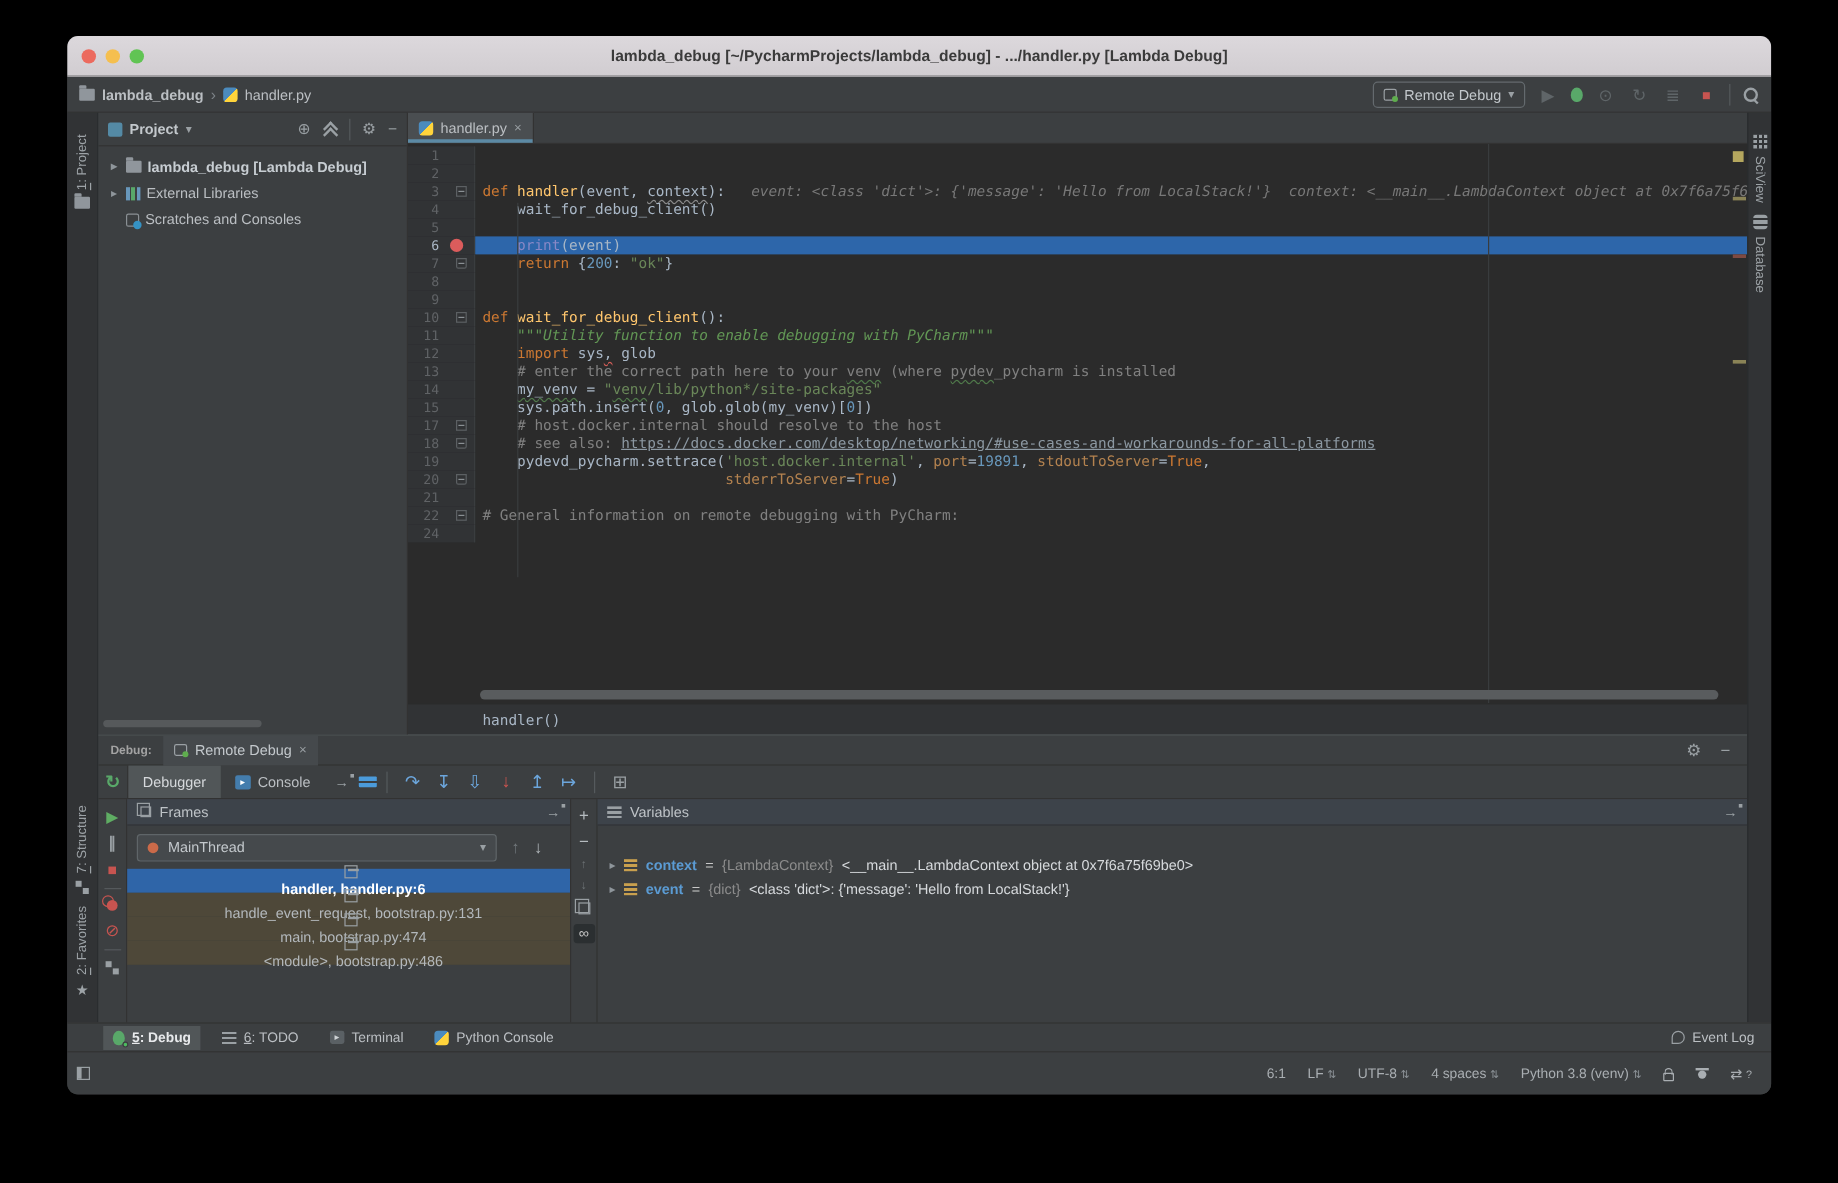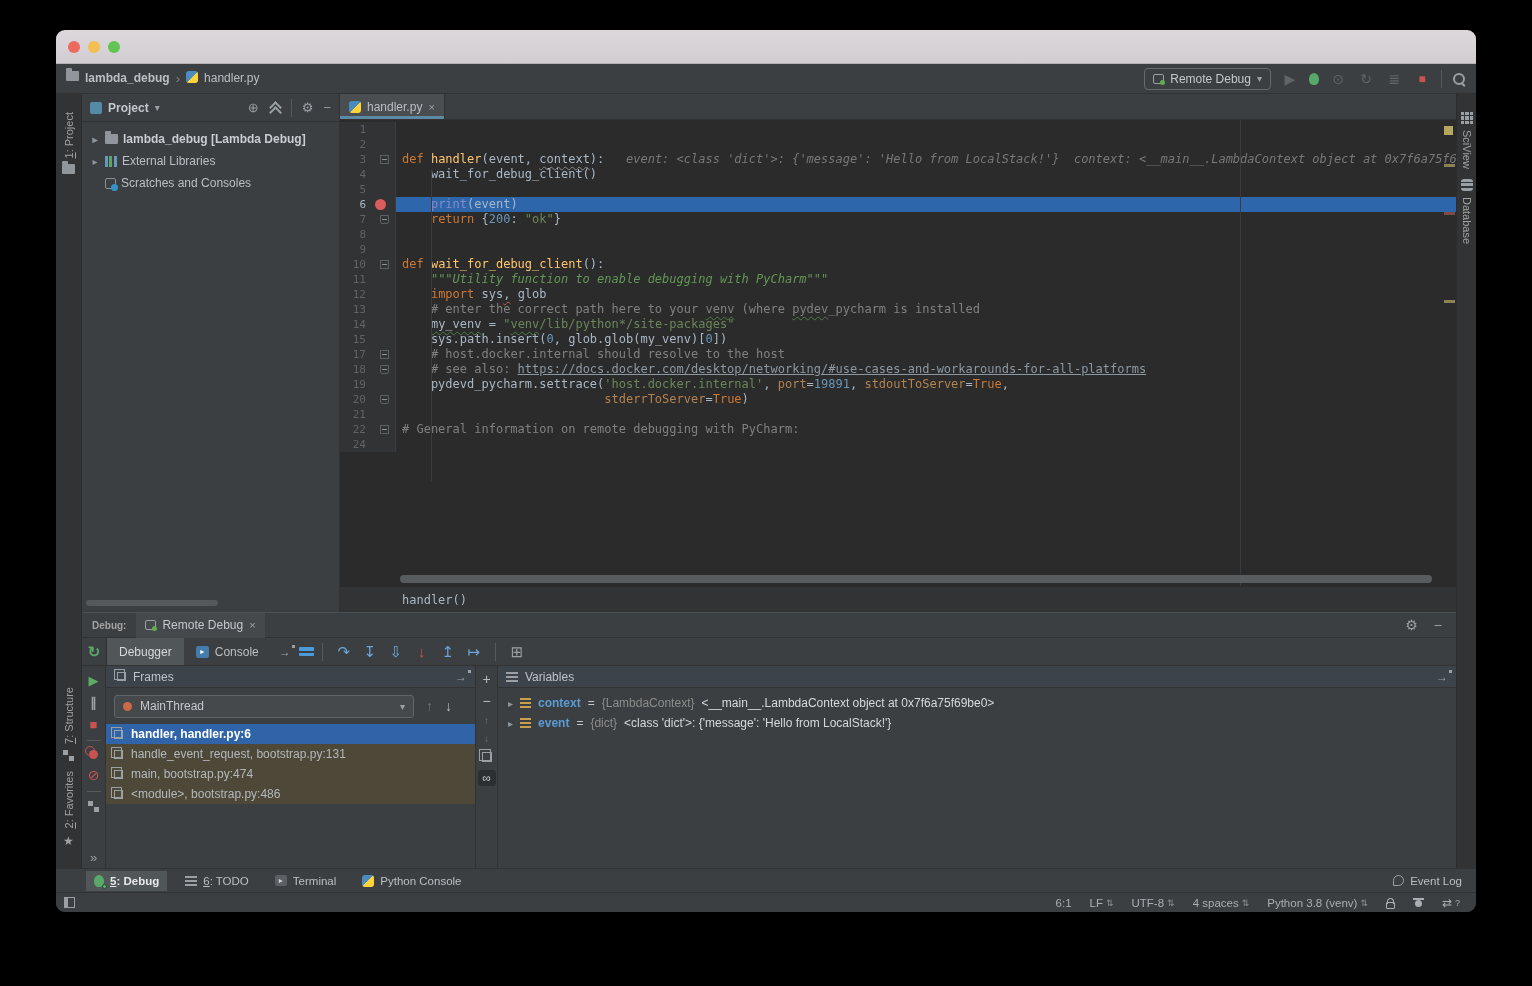--- a/index.html
+++ b/index.html
@@ -13,21 +13,21 @@
   
   .titlebar { height:34px; background:linear-gradient(#dcd8dc,#d1cdd1); border-bottom:1px solid #b5b1b5;
               position:relative; display:flex; align-items:center; justify-content:center; flex:none; }
   .titlebar .title { font-size:13px; font-weight:700; color:#3b3b3b; }
   .traffic { position:absolute; left:12px; top:11px; display:flex; gap:8px; }
   .tl { width:12px; height:12px; border-radius:50%; }
   .tl.r { background:#ec6a5e; } .tl.y { background:#f5bf4f; } .tl.g { background:#61c454; }
 
   
   .toolbar { height:30px; background:#3c3f41; border-bottom:1px solid #323232; display:flex; align-items:center; flex:none; padding:0 10px; }
-  .crumbs { display:flex; align-items:flex-start; gap:6px; font-size:12px; color:#bbbfc3; }
+  .crumbs { display:flex; align-items:center; gap:6px; font-size:12px; color:#bbbfc3; }
   .crumbs .proj { font-weight:700; }
   .crumb-sep { color:#7d8388; font-size:13px; }
   .tb-right { margin-left:auto; display:flex; align-items:center; gap:10px; }
   .runcombo { display:flex; align-items:center; gap:6px; border:1px solid #646a6e; border-radius:4px; height:22px; padding:0 8px; font-size:12px; color:#c3c8cc; }
   .tb-ico { font-size:14px; line-height:1; color:#5f6568; width:18px; text-align:center; }
   .tb-ico.red { color:#c75450; font-size:12px; }
   .vdiv { width:1px; height:18px; background:#555a5d; }
 
   
   .i-folder { width:13px; height:10px; background:#90969c; border-radius:1px; position:relative; display:inline-block; }
@@ -165,59 +165,60 @@
   .frames { width:370px; flex:none; border-right:1px solid #323232; display:flex; flex-direction:column; }
   .panel-head { height:22px; flex:none; background:#3d434a; border-bottom:1px solid #313335; display:flex; align-items:center; gap:7px; padding:0 8px; font-size:12px; color:#bec3c7; }
   .panel-head .pin { margin-left:auto; }
   .thread-row { height:36px; flex:none; display:flex; align-items:center; gap:12px; padding:0 8px; }
   .combo { flex:1; max-width:300px; height:23px; background:#45494c; border:1px solid #5f6568; border-radius:3px;
            display:flex; align-items:center; gap:8px; padding:0 8px; font-size:12px; color:#c3c8cc; }
   .combo .tdot { width:9px; height:9px; border-radius:50%; background:#cb6a49; }
   .combo .car { margin-left:auto; color:#9aa0a4; font-size:10px; }
   .thr-arr { font-size:14px; }
   .thr-arr.up { color:#70767a; } .thr-arr.dn { color:#b6bcc0; }
-  .frame-row { height:20px; display:flex; align-items:center; gap:8px; padding-left:8px; font-size:12px; color:#b3b8bc; }
+  .frame-row { height:20px; display:flex; align-items:center; gap:8px; padding-left:8px; font-size:12px; color:#b3b8bc;flex-direction:column; }
   .frame-row.selected { background:#2f65a8; color:#fff; font-weight:700; }
   .frame-row.library { background:#4e4839; }
   .midcol { width:22px; flex:none; border-right:1px solid #323232; display:flex; flex-direction:column; align-items:center; gap:8px; padding-top:6px; }
   .mc { color:#b6bcc0; font-size:14px; line-height:1; }
   .mc.mut { color:#6f7477; font-size:10px; }
   .mc.copy { width:10px; height:10px; border:1px solid #9aa0a4; position:relative; }
   .mc.copy::before { content:""; position:absolute; left:-4px; top:-4px; width:10px; height:10px; border:1px solid #9aa0a4; }
   .mc.glasses { width:18px; height:16px; background:#2b2f31; border-radius:3px; color:#c8c8c8; font-size:12px; text-align:center; line-height:16px; }
-  .vars { flex:1; display:flex; flex-direction:column; min-width:0; }
+  .vars { flex:1; display:flex; flex-direction:column; min-width:0;gap:18px; }
   .var-row { height:20px; display:flex; align-items:center; gap:7px; padding-left:10px; font-size:12px; }
   .var-row:first-of-type { margin-top:5px; }
   .var-row .arr { color:#8f969b; font-size:10px; }
   .var-row .nm { color:#5b9bd3; font-weight:700; }
   .var-row .eq { color:#c8c8c8; }
   .var-row .ty { color:#8c8c8c; }
   .var-row .val { color:#d6d9dc; font-weight:400; }
 
   
   .toolwinbar { height:24px; flex:none; background:#3c3f41; border-top:1px solid #323232; display:flex; align-items:center; padding:0 14px 0 30px; gap:4px; }
   .twb-item { height:20px; display:flex; align-items:center; gap:6px; padding:0 8px; font-size:11.5px; color:#bbbfc3; }
   .twb-item.active { background:#515658; color:#e8eaec; font-weight:700; }
   .twb-right { margin-left:auto; display:flex; align-items:center; gap:6px; font-size:11.5px; color:#bbbfc3; }
-  .statusbar { height:20px; flex:none; background:#3c3f41; border-top:1px solid #323232; display:flex; align-items:center; padding:0 16px 0 8px; font-size:11.5px; color:#a9aeb2; }
+  .statusbar { height:36px; flex:none; background:#3c3f41; border-top:1px solid #323232; display:flex; align-items:center; padding:0 16px 0 8px; font-size:11.5px; color:#a9aeb2; }
   .sb-right { margin-left:auto; display:flex; align-items:center; gap:18px; }
   .sb-item { display:flex; align-items:center; gap:3px; }
   .sb-sel { color:#8b9196; font-size:9px; }
 </style>
 </head>
 <body>
 
 <div class="window">
 
   <div class="titlebar">
     <div class="traffic">
       <span class="tl r"></span>
       <span class="tl y"></span>
       <span class="tl g"></span>
     </div>
+    <span class="title">lambda_debug [~/PycharmProjects/lambda_debug] - .../handler.py [Lambda Debug]</span>
   </div>
 
   <div class="toolbar">
     <div class="crumbs">
       <span class="i-folder"></span>
       <span class="proj">lambda_debug</span>
       <span class="crumb-sep">›</span>
       <span class="i-python"></span>
       <span>handler.py</span>
     </div>

